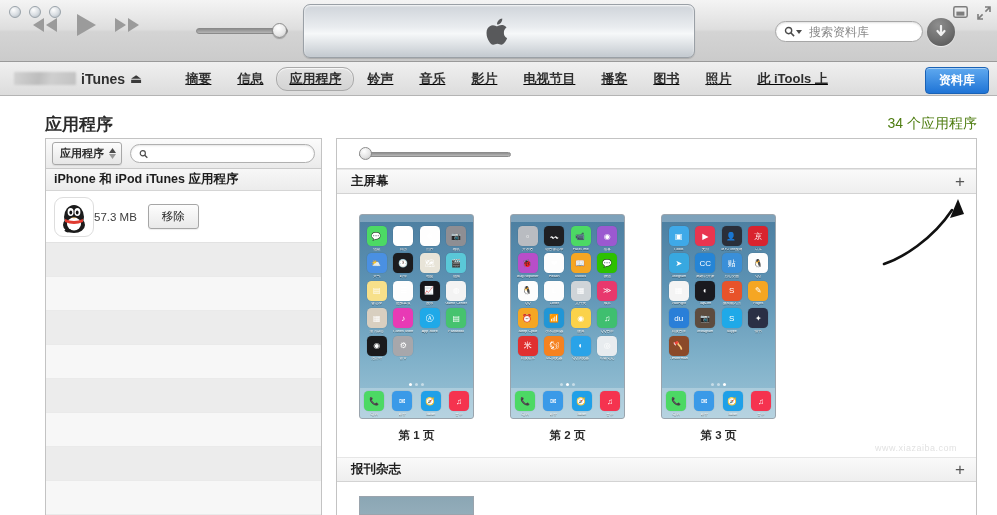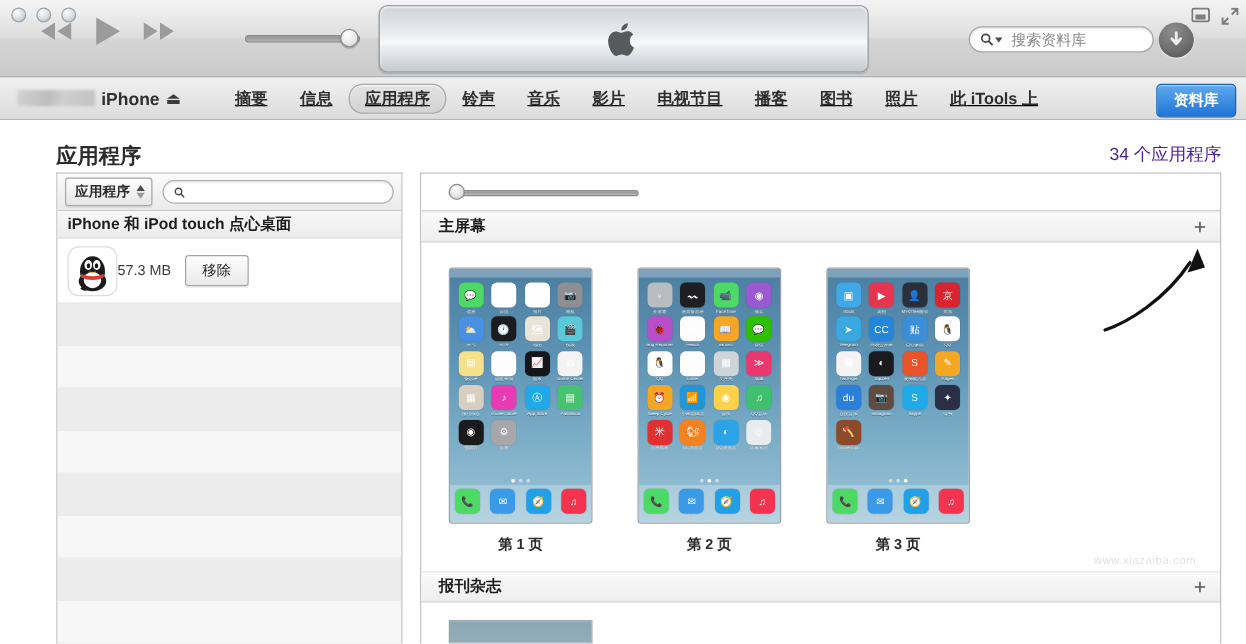--- a/index.html
+++ b/index.html
@@ -127,21 +127,21 @@
 
   
   .main { position: relative; height: 419px; background: #fff; }
   .page-head {
     position: relative; height: 42px;
     display: flex; align-items: flex-end; padding: 0 20px 2px 45px;
   }
   .page-title { font-size: 17px; font-weight: bold; color: #2b2b2b; }
   .app-count {
     position: absolute; right: 20px; bottom: 5px;
-    font-size: 14px; color: #4c1d95;
+    font-size: 14px; color: #4d7c0f;
   }
 
   .body-row { display: flex; padding: 0 0 0 45px; height: 377px; }
 
   
   .left-panel {
     width: 277px; flex: none;
     border: 1px solid #c3c3c3; border-bottom: none;
     background: #fff;
     display: flex; flex-direction: column;
@@ -396,21 +396,21 @@
           <path d="M8 1 L13 1 L13 6 M13 1 L8.4 5.6" stroke="#7d7d7d" stroke-width="1.6" fill="none"></path>
           <path d="M6 13 L1 13 L1 8 M1 13 L5.6 8.4" stroke="#7d7d7d" stroke-width="1.6" fill="none"></path>
         </svg>
       </span>
     </div>
   </div>
 
   <div class="navbar">
     <div class="device">
       <span class="redacted"></span>
-      <span>iPhone</span>
+      <span>iTunes</span>
       <span class="eject">⏏</span>
     </div>
     <div class="tabs">
       <span class="tab">摘要</span>
       <span class="tab">信息</span>
       <span class="tab active">应用程序</span>
       <span class="tab">铃声</span>
       <span class="tab">音乐</span>
       <span class="tab">影片</span>
       <span class="tab">电视节目</span>
@@ -446,21 +446,21 @@
           </span>
           <span class="list-search">
             <svg width="10" height="10" viewBox="0 0 12 12">
               <circle cx="5" cy="5" r="3.4" fill="none" stroke="#4a4a4a" stroke-width="1.5"></circle>
               <line x1="7.6" y1="7.6" x2="11" y2="11" stroke="#4a4a4a" stroke-width="1.7"></line>
             </svg>
             <input type="text" placeholder="" style="">
           </span>
         </div>
 
-        <div class="group-head">iPhone 和 iPod touch 点心桌面</div>
+        <div class="group-head">iPhone 和 iPod iTunes 应用程序</div>
 
         <div class="app-row">
           <span class="app-icon">
             <svg width="36" height="36" viewBox="0 0 36 36">
               <ellipse cx="18" cy="18" rx="10" ry="12" fill="#1b1b1b"></ellipse>
               <ellipse cx="18" cy="26" rx="11" ry="8" fill="#1b1b1b"></ellipse>
               <ellipse cx="18" cy="25" rx="7" ry="6.5" fill="#fff"></ellipse>
               <ellipse cx="14.6" cy="13" rx="3" ry="4" fill="#fff"></ellipse>
               <ellipse cx="21.4" cy="13" rx="3" ry="4" fill="#fff"></ellipse>
               <ellipse cx="14.8" cy="13.6" rx="1.4" ry="2" fill="#111"></ellipse>

